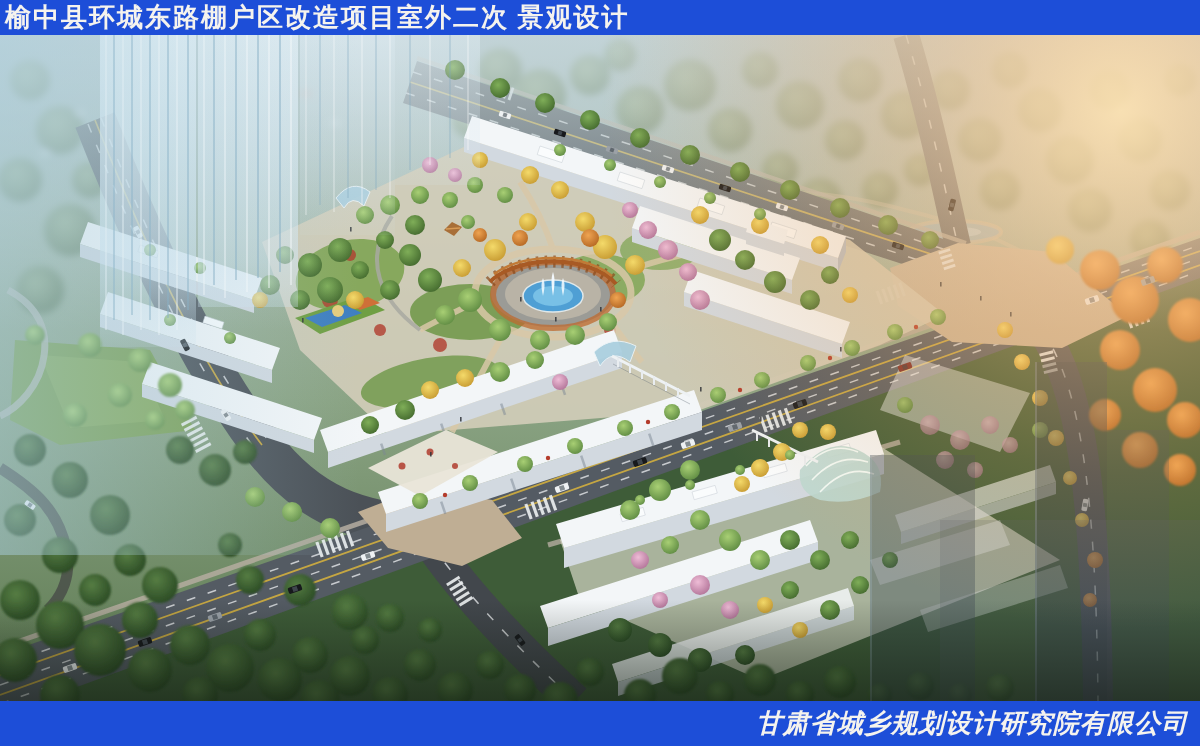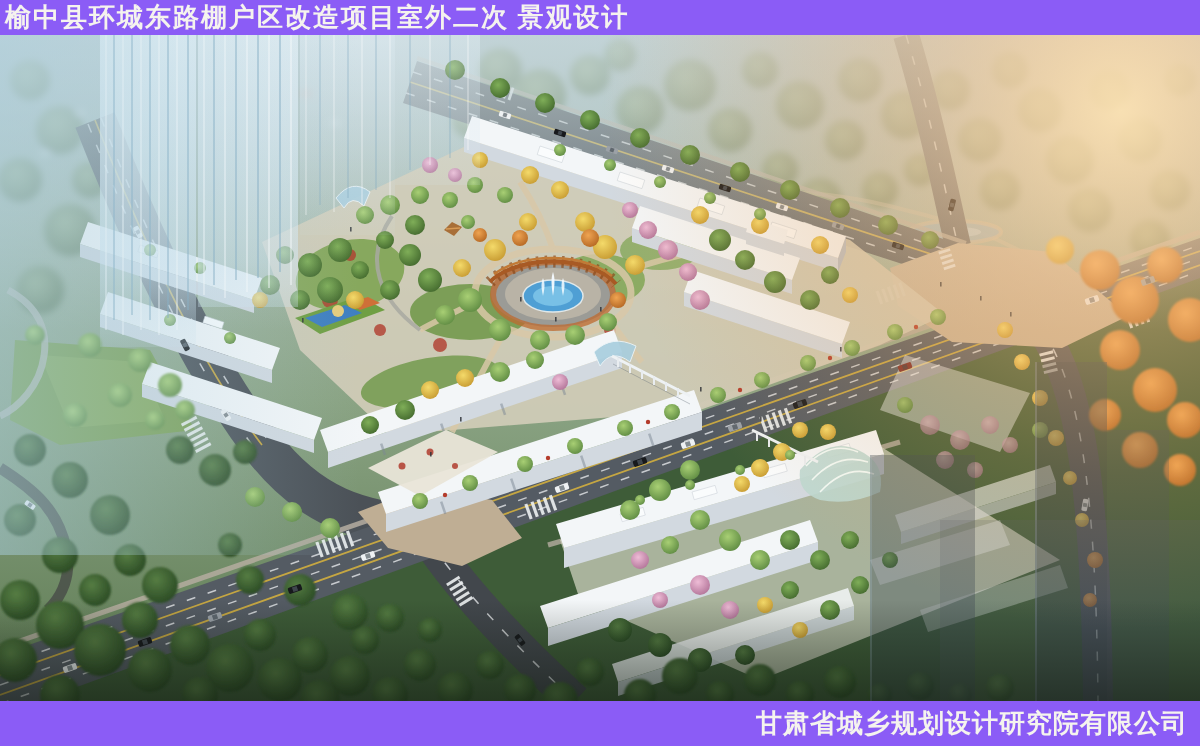--- a/index.html
+++ b/index.html
@@ -1,20 +1,20 @@
 <!DOCTYPE html>
 <html><head>
 <meta charset="utf-8">
 <style>
   html,body{margin:0;padding:0;background:#222;}
   .poster{position:relative;width:1200px;height:746px;background:#000;overflow:hidden;
           font-family:"Liberation Sans","DejaVu Sans",sans-serif;}
-  .bar{position:absolute;left:0;width:1200px;background:#8b5cf6;color:#f5f3ee;overflow:hidden;}
+  .bar{position:absolute;left:0;width:1200px;background:#1d4ed8;color:#f5f3ee;overflow:hidden;}
   .bar-top{top:0;height:35px;line-height:35px;}
-  .bar-bottom{top:701px;height:45px;line-height:45px;text-align:right;}
+  .bar-bottom{top:701px;height:45px;line-height:45px;text-align:right;font-style:italic;}
   .title-text{font-family:"Liberation Serif","DejaVu Serif",serif;font-weight:bold;
               font-size:26px;letter-spacing:2px;padding-left:5px;white-space:nowrap;}
   .credit-text{font-family:"Liberation Serif","DejaVu Serif",serif;font-weight:bold;
                font-size:26px;letter-spacing:1px;padding-right:12px;white-space:nowrap;}
   .canvas{position:absolute;top:35px;left:0;width:1200px;height:666px;}
   svg{display:block}
   
   .tg{fill:url(#gG)} .th{fill:url(#gH)} .td{fill:url(#gD)} .ty{fill:url(#gY)}
   .to{fill:url(#gO)} .tp{fill:url(#gP)} .tb{fill:url(#gB)}
   .roof{fill:#f3f6f8} .face{fill:#d2d9e0} .facedk{fill:#b6bec7}

